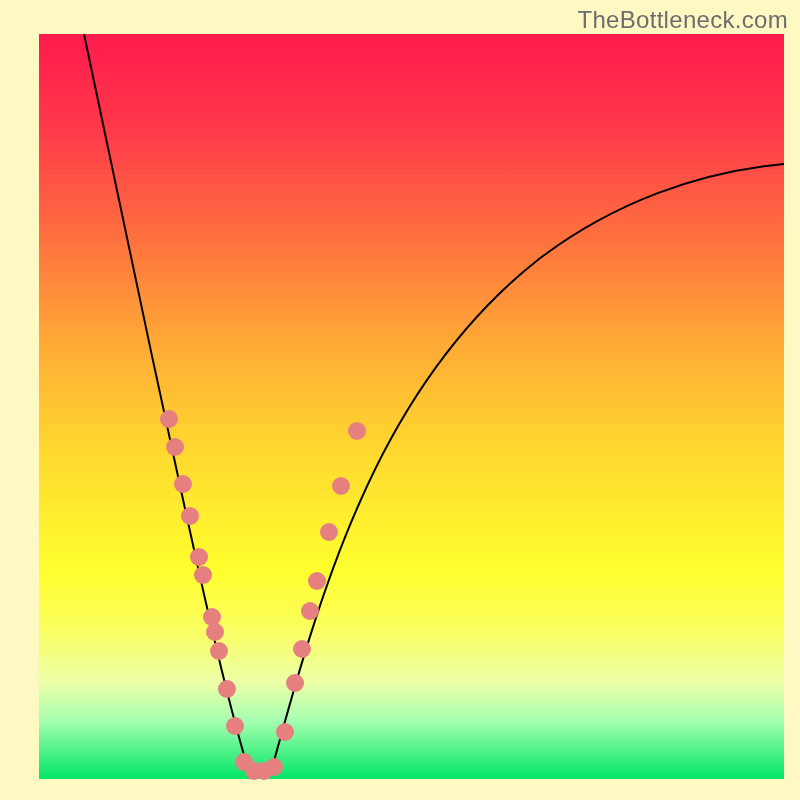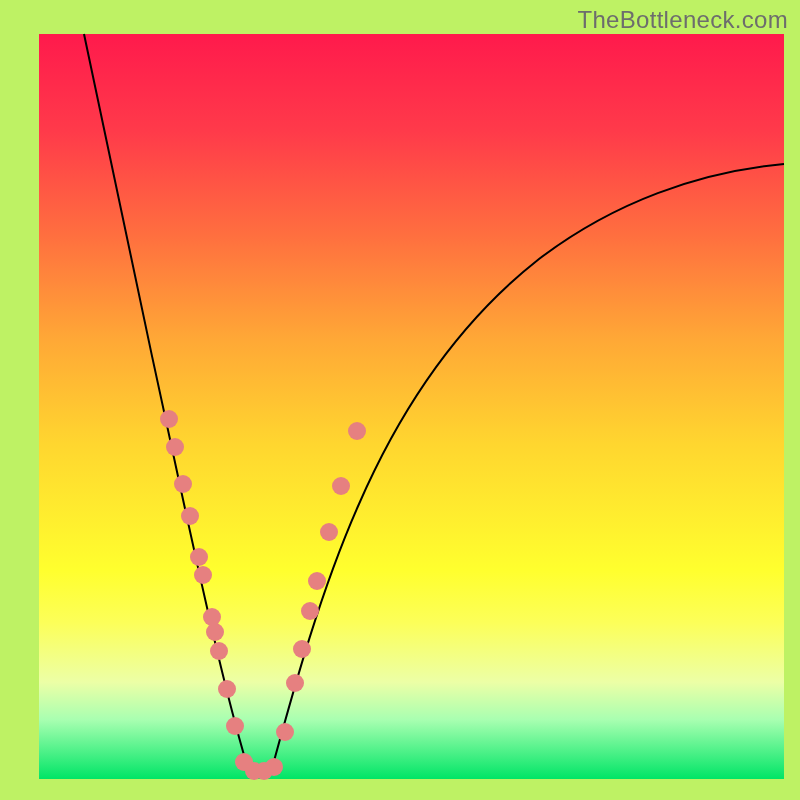--- a/index.html
+++ b/index.html
@@ -10,21 +10,21 @@
     background: #000;
     overflow: hidden;
     font-family: Arial, Helvetica, sans-serif;
   }
   .frame {
     position: absolute;
     left: 0;
     top: 0;
     width: 800px;
     height: 800px;
-    background: #bef264;
+    background: #fef9c3;
   }
   .plot-area {
     position: absolute;
     left: 39px;
     top: 34px;
     width: 745px;
     height: 745px;
     background: linear-gradient(to bottom,
       #ff1a4c 0%,
       #ff3a4a 13%,

